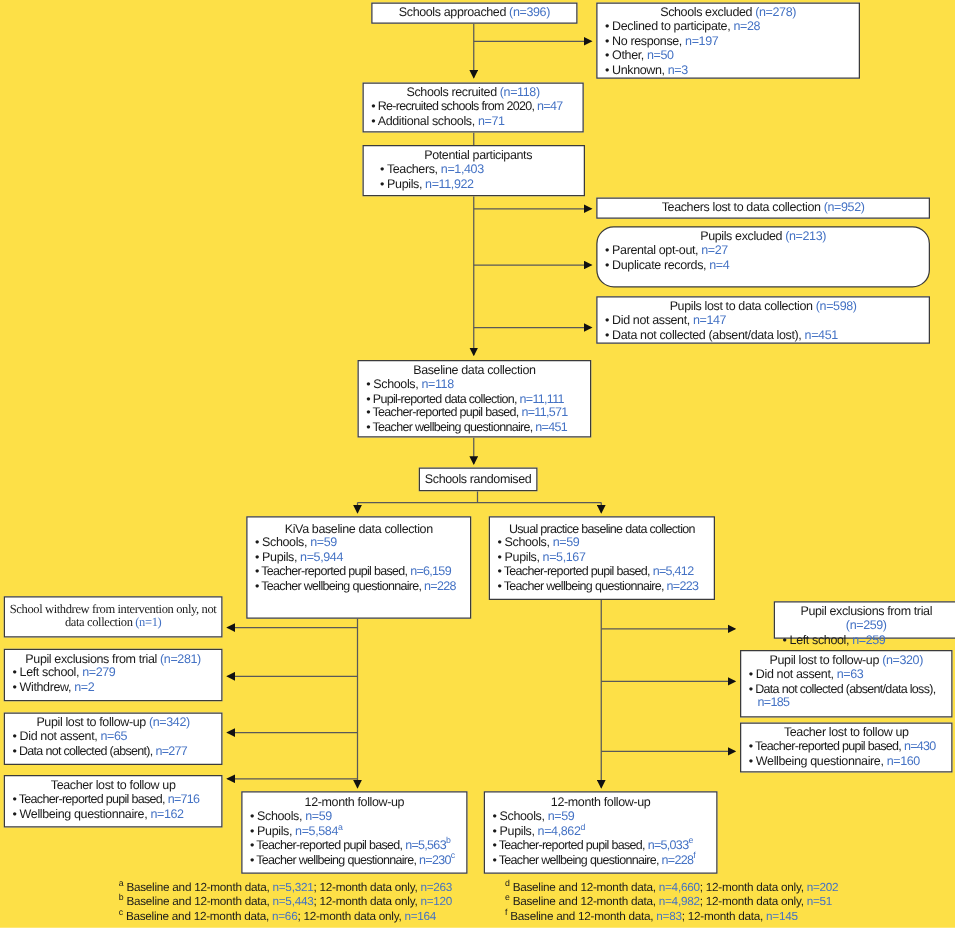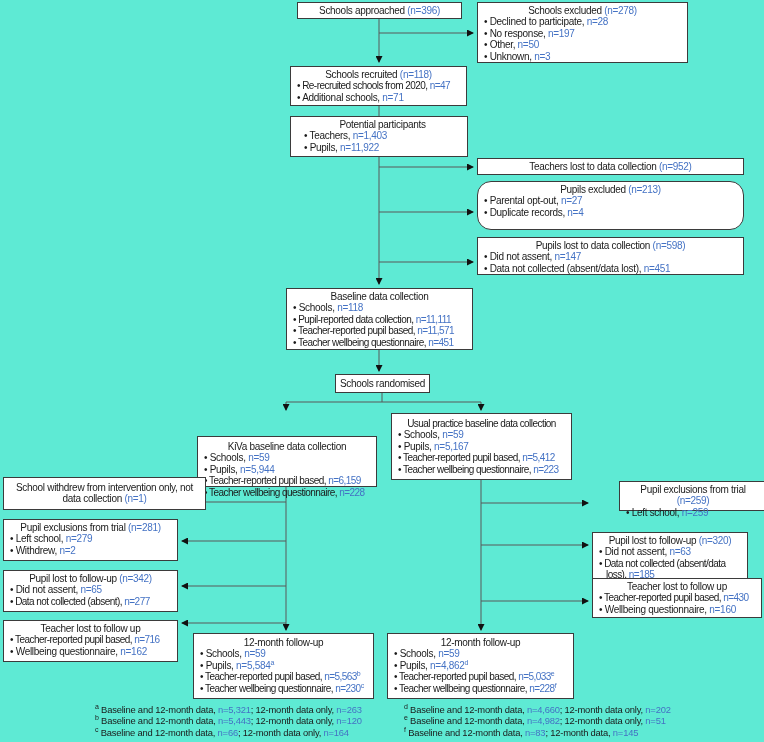--- a/index.html
+++ b/index.html
@@ -2,21 +2,21 @@
 <html style="--accent: #4472C4;"><head>
 <meta charset="utf-8">
 <style>
   :root { --accent: #4472C4; --line: #595959; --border: #3b3b3b; --ink: #1a1a1a; }
   * { margin: 0; padding: 0; box-sizing: border-box; }
   body { background: #ffffff; }
   .canvas {
     position: relative; width: 764px; height: 742px;
     font-family: "Liberation Sans", sans-serif;
     font-size: 10px; color: var(--ink); letter-spacing: -0.3px;
-    background: #5eead4; overflow: hidden;
+    background: #fde047; overflow: hidden;
   }
   svg.connectors { position: absolute; left: 0; top: 0; width: 764px; height: 742px; }
   .box {
     position: absolute; border: 1px solid var(--border); background: #fff;
     padding: 2px 3px; line-height: 11.4px;
   }
   .box .title { text-align: center; }
   .item { padding-left: 10px; text-indent: -7px; }
   .item::before { content: "\2022  "; }
   .squeeze { letter-spacing: -0.55px; }
@@ -107,37 +107,37 @@
     <div class="item">Schools, <span class="nb">n=118</span></div>
     <div class="item squeeze">Pupil-reported data collection, <span class="nb">n=11,111</span></div>
     <div class="item squeeze">Teacher-reported pupil based, <span class="nb">n=11,571</span></div>
     <div class="item squeeze">Teacher wellbeing questionnaire, <span class="nb">n=451</span></div>
   </div>
 
   <div class="box single" style="left:335px;top:374px;width:95px;height:19px;">
     <div class="title">Schools randomised</div>
   </div>
 
-  <div class="box" style="left:197px;top:413px;width:180px;height:51px;padding-top:4px;margin-top:23px;">
+  <div class="box" style="left:197px;top:413px;width:180px;height:82px;padding-top:4px;">
     <div class="title">KiVa baseline data collection</div>
     <div class="item">Schools, <span class="nb">n=59</span></div>
     <div class="item">Pupils, <span class="nb">n=5,944</span></div>
     <div class="item squeeze">Teacher-reported pupil based, <span class="nb">n=6,159</span></div>
     <div class="item squeeze">Teacher wellbeing questionnaire, <span class="nb">n=228</span></div>
   </div>
 
   <div class="box" style="left:391px;top:413px;width:181px;height:67px;padding-top:4px;">
     <div class="title squeeze">Usual practice baseline data collection</div>
     <div class="item">Schools, <span class="nb">n=59</span></div>
     <div class="item">Pupils, <span class="nb">n=5,167</span></div>
     <div class="item squeeze">Teacher-reported pupil based, <span class="nb">n=5,412</span></div>
     <div class="item squeeze">Teacher wellbeing questionnaire, <span class="nb">n=223</span></div>
   </div>
 
-  <div class="box" style="left:3px;top:477px;width:203px;height:33px;padding-top:4px;">
+  <div class="box" style="left:3px;top:477px;width:175px;height:33px;padding-top:4px;font-family:Liberation Serif, serif;">
     <div class="title">School withdrew from intervention only, not data collection <span class="nb">(n=1)</span></div>
   </div>
 
   <div class="box" style="left:3px;top:519px;width:175px;height:42px;">
     <div class="title">Pupil exclusions from trial <span class="nb">(n=281)</span></div>
     <div class="item">Left school, <span class="nb">n=279</span></div>
     <div class="item">Withdrew, <span class="nb">n=2</span></div>
   </div>
 
   <div class="box" style="left:3px;top:570px;width:175px;height:42px;">
@@ -150,21 +150,21 @@
     <div class="title">Teacher lost to follow up</div>
     <div class="item squeeze">Teacher-reported pupil based, <span class="nb">n=716</span></div>
     <div class="item">Wellbeing questionnaire, <span class="nb">n=162</span></div>
   </div>
 
   <div class="box" style="left:619px;top:481px;width:148px;height:30px;">
     <div class="title">Pupil exclusions from trial <span class="nb">(n=259)</span></div>
     <div class="item">Left school, <span class="nb">n=259</span></div>
   </div>
 
-  <div class="box" style="left:592px;top:532px;width:156px;height:54px;">
+  <div class="box" style="left:592px;top:520px;width:170px;height:54px;">
     <div class="title">Pupil lost to follow-up <span class="nb">(n=320)</span></div>
     <div class="item">Did not assent, <span class="nb">n=63</span></div>
     <div class="item squeeze">Data not collected (absent/data loss), <span class="nb">n=185</span></div>
   </div>
 
   <div class="box" style="left:592px;top:578px;width:170px;height:40px;">
     <div class="title">Teacher lost to follow up</div>
     <div class="item squeeze">Teacher-reported pupil based, <span class="nb">n=430</span></div>
     <div class="item">Wellbeing questionnaire, <span class="nb">n=160</span></div>
   </div>

